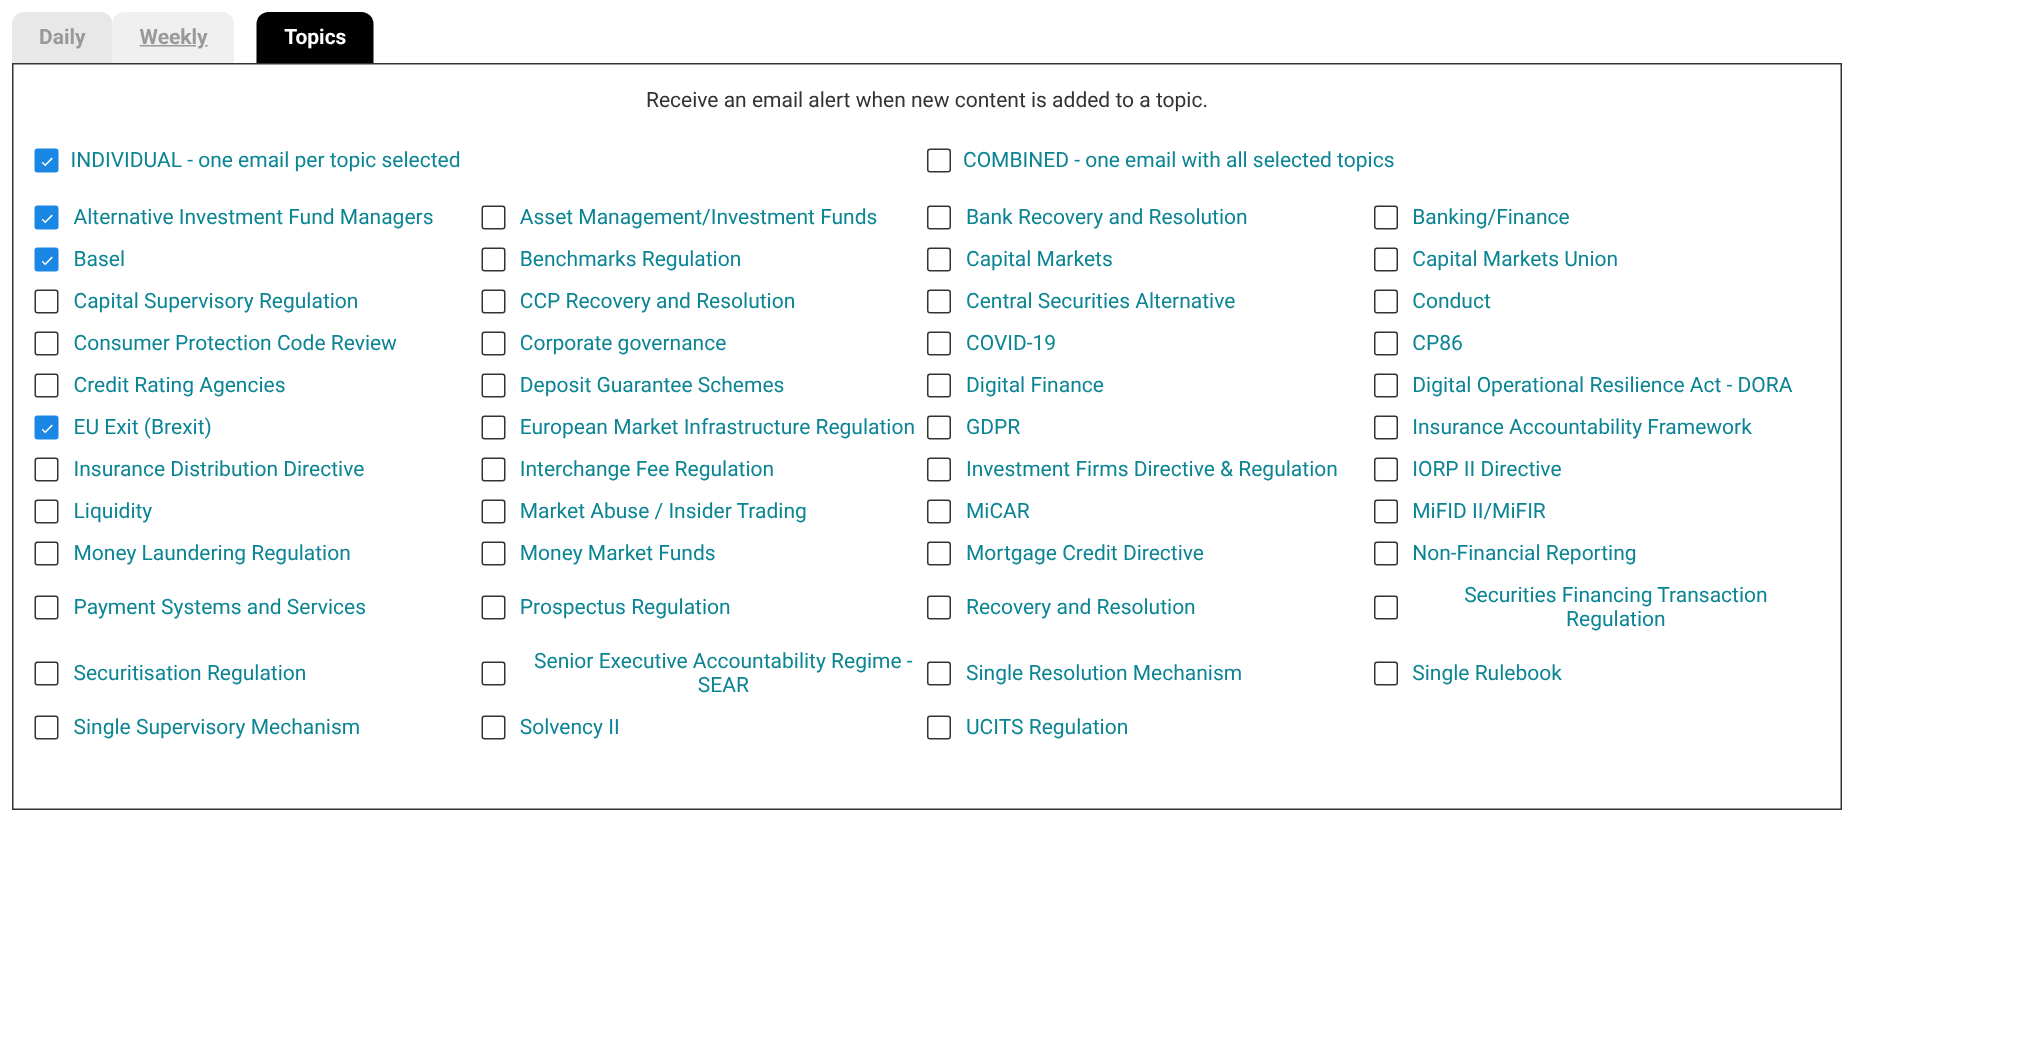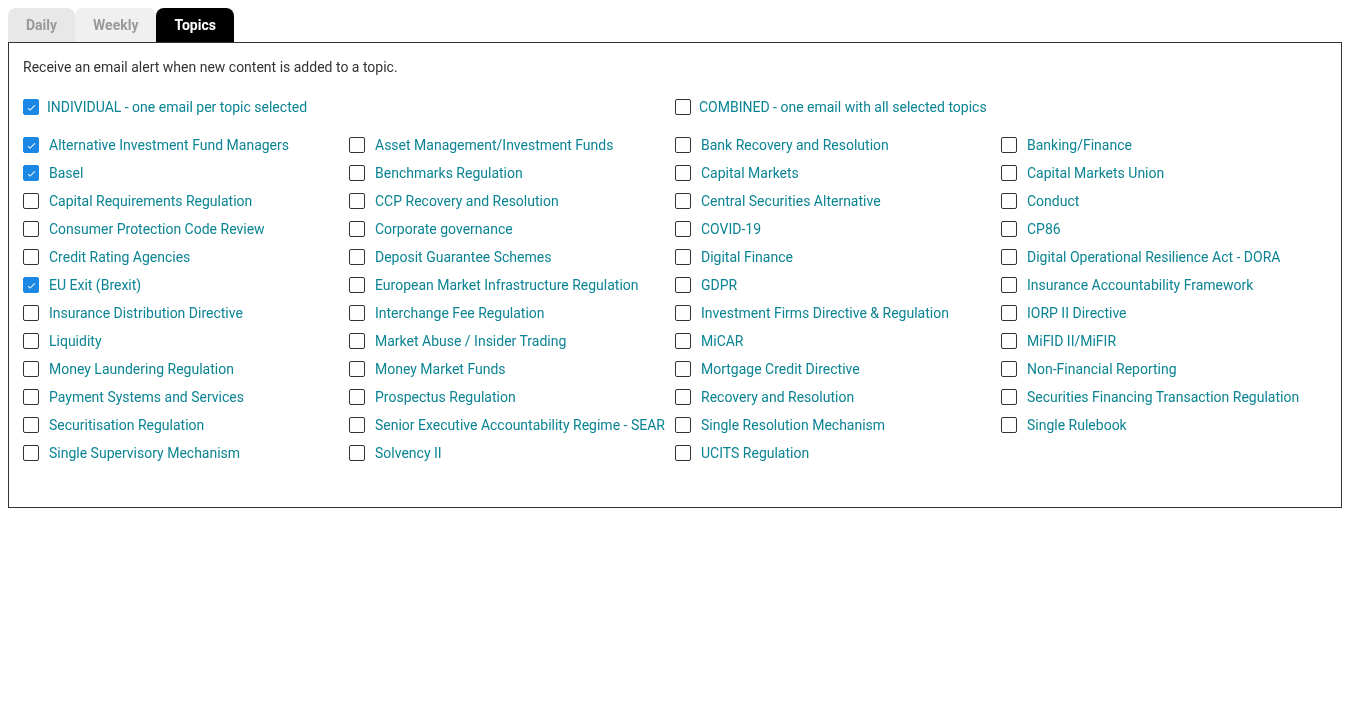--- a/index.html
+++ b/index.html
@@ -6,21 +6,22 @@
       box-sizing: border-box;
       margin: 0;
       padding: 0;
     }
     body {
       font-family: -apple-system, BlinkMacSystemFont, "Segoe UI", Roboto, Arial, sans-serif;
       background: #ffffff;
       padding: 8px;
     }
     .container {
-      width: 1334px;
+      width: 1220px;
+      text-align: center;
     }
     .tabs {
       display: flex;
       gap: 0;
     }
     .tab {
       padding: 9px 18px;
       font-size: 14px;
       font-weight: 700;
       cursor: pointer;
@@ -28,24 +29,26 @@
       border-top-right-radius: 8px;
       position: relative;
     }
     .tab-inactive-1 {
       background: #e8e8e8;
       color: #999;
     }
     .tab-inactive-2 {
       background: #f0f0f0;
       color: #999;
+      text-decoration: underline;
     }
     .tab-active {
       background: #000;
       color: #fff;
+      margin-left: 15px;
     }
     .panel {
       border: 1px solid #333;
       padding: 16px 14px 40px 14px;
       background: #fff;
     }
     .intro {
       font-size: 14px;
       color: #333;
       margin-bottom: 24px;
@@ -175,21 +178,21 @@
         <div class="topic-item">
           <span class="checkbox"></span>
           <span class="label">Capital Markets</span>
         </div>
         <div class="topic-item">
           <span class="checkbox"></span>
           <span class="label">Capital Markets Union</span>
         </div>
         <div class="topic-item">
           <span class="checkbox"></span>
-          <span class="label">Capital Requirements Regulation</span>
+          <span class="label">Capital Supervisory Regulation</span>
         </div>
         <div class="topic-item">
           <span class="checkbox"></span>
           <span class="label">CCP Recovery and Resolution</span>
         </div>
         <div class="topic-item">
           <span class="checkbox"></span>
           <span class="label">Central Securities Alternative</span>
         </div>
         <div class="topic-item">

